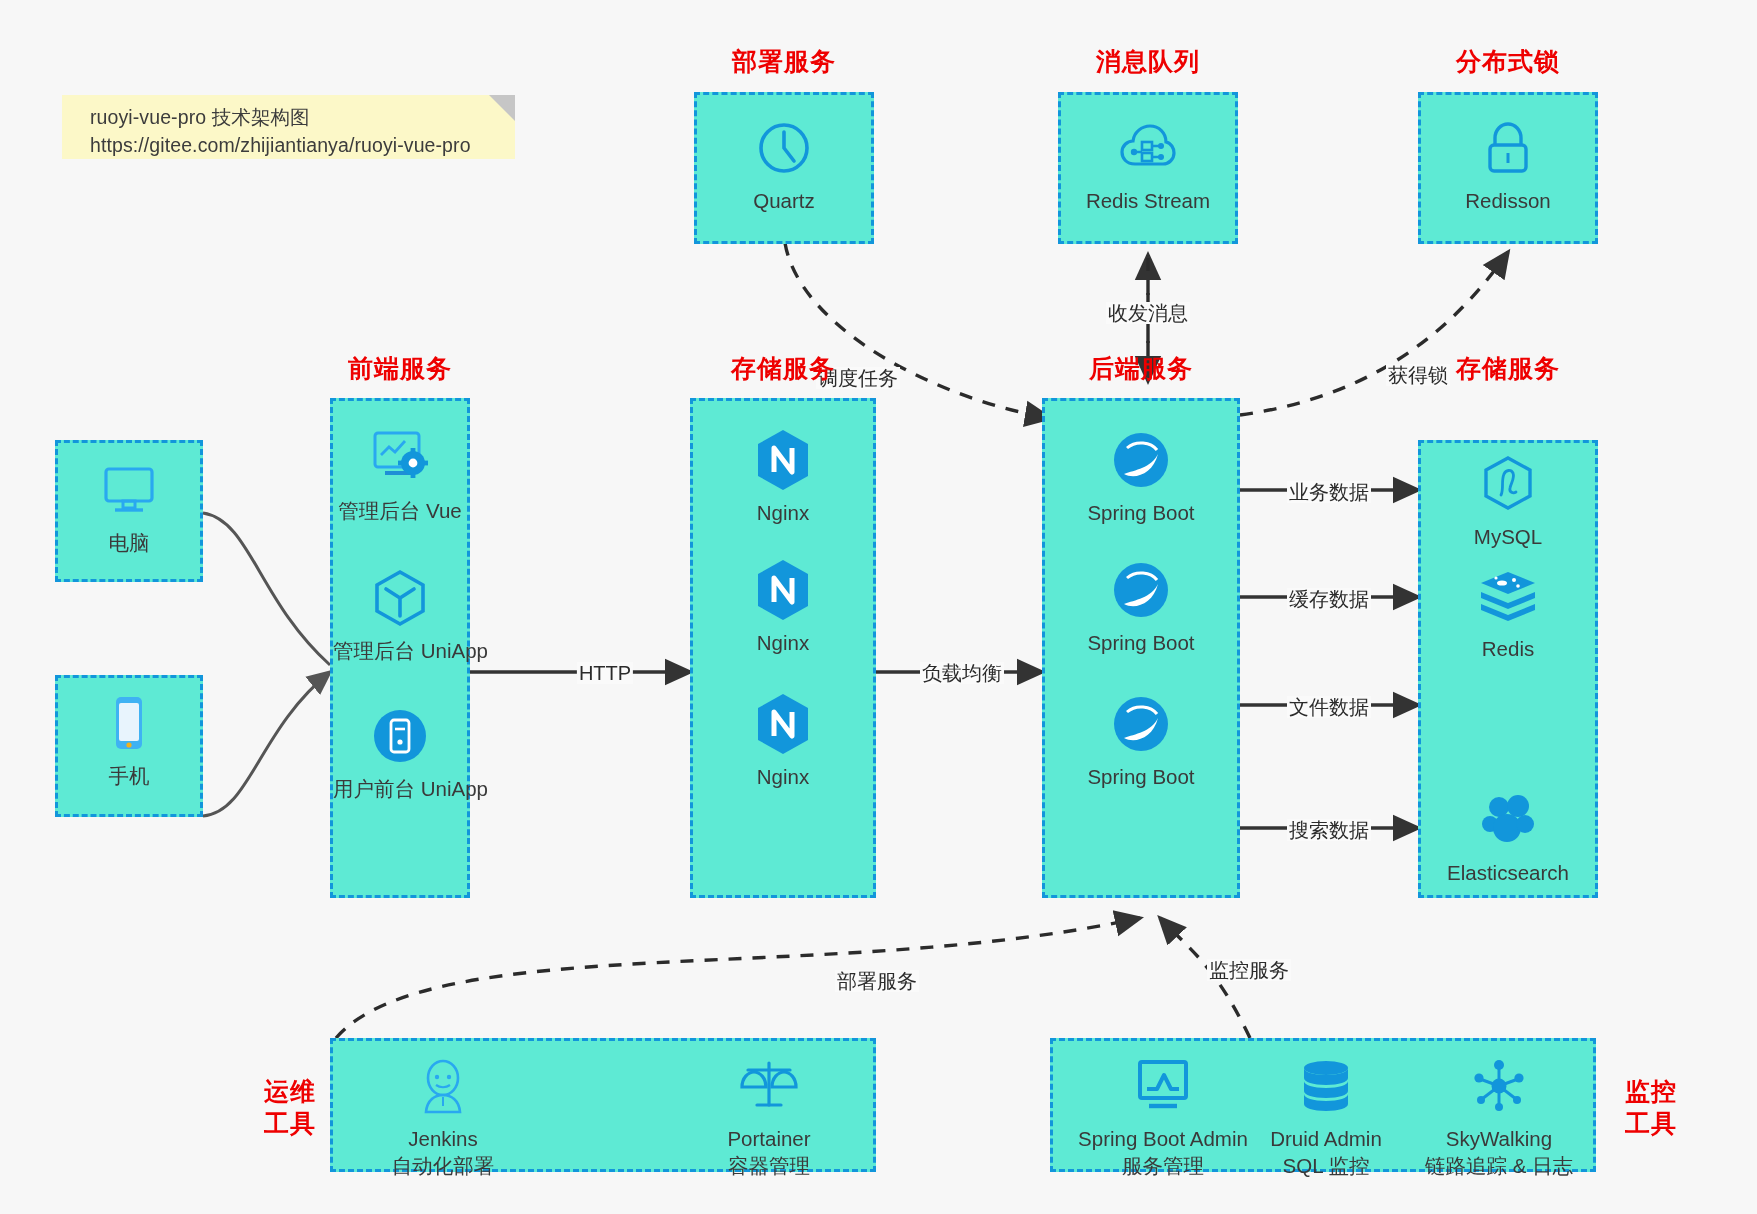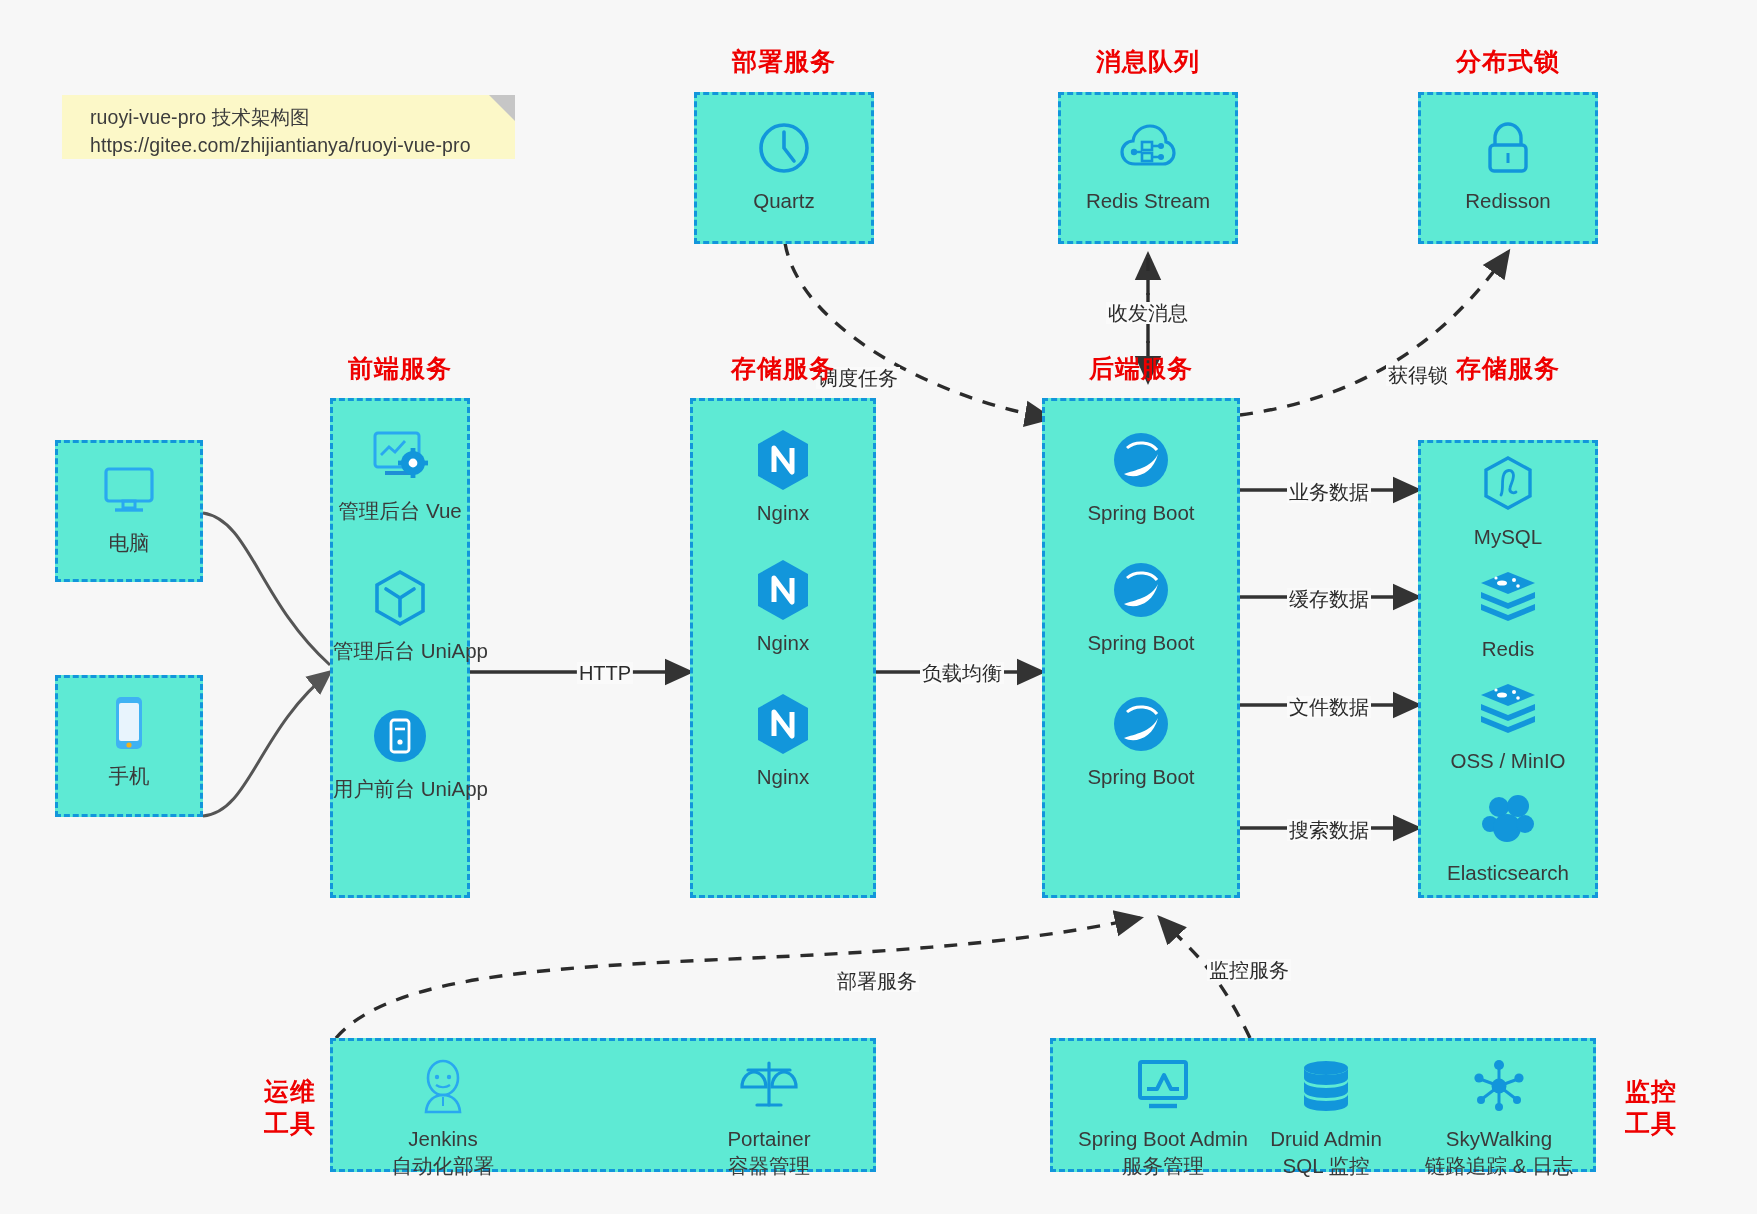--- a/index.html
+++ b/index.html
@@ -368,36 +368,20 @@
       <div class="cap">Redis</div>
     </div>
     <div class="node" style="top:10px;">
       <div class="ico">
         <svg width="56" height="58" viewBox="0 0 56 58">
           <path d="M28 3 L50 15 V41 L28 53 L6 41 V15 Z" fill="none" stroke="#1296db" stroke-width="3.4"></path>
           <path d="M21 40 C24 34 21 26 24 19 C26 15 31 14 33 18 C35 23 31 28 30 33 C29 37 33 39 36 37" fill="none" stroke="#1296db" stroke-width="2.8" stroke-linecap="round"></path>
         </svg>
       </div>
       <div class="cap">MySQL</div>
-    </div>
-    <div class="node" style="top:234px;">
-      <div class="ico">
-        <svg width="60" height="52" viewBox="0 0 60 52">
-          <path d="M30 2 L57 13 L30 24 L3 13 Z" fill="#1296db"></path>
-          <path d="M3 22 L30 33 L57 22 L57 28 L30 39 L3 28 Z" fill="#1296db"></path>
-          <path d="M3 34 L30 45 L57 34 L57 40 L30 51 L3 40 Z" fill="#1296db"></path>
-          <g fill="#ffffff">
-              <ellipse cx="24" cy="13" rx="5" ry="2.6"></ellipse>
-              <circle cx="36" cy="10" r="2"></circle>
-              <circle cx="40" cy="16" r="1.8"></circle>
-              <circle cx="18" cy="8" r="1.6"></circle>
-            </g>
-        </svg>
-      </div>
-      <div class="cap">OSS / MinIO</div>
     </div>
     <div class="node" style="top:346px;">
       <div class="ico">
         <svg width="58" height="54" viewBox="0 0 58 54">
           <circle cx="20" cy="14" r="10" fill="#1296db"></circle>
           <circle cx="39" cy="13" r="11" fill="#1296db"></circle>
           <circle cx="11" cy="31" r="8" fill="#1296db"></circle>
           <circle cx="28" cy="35" r="14" fill="#1296db"></circle>
           <circle cx="46" cy="31" r="9" fill="#1296db"></circle>
         </svg>

